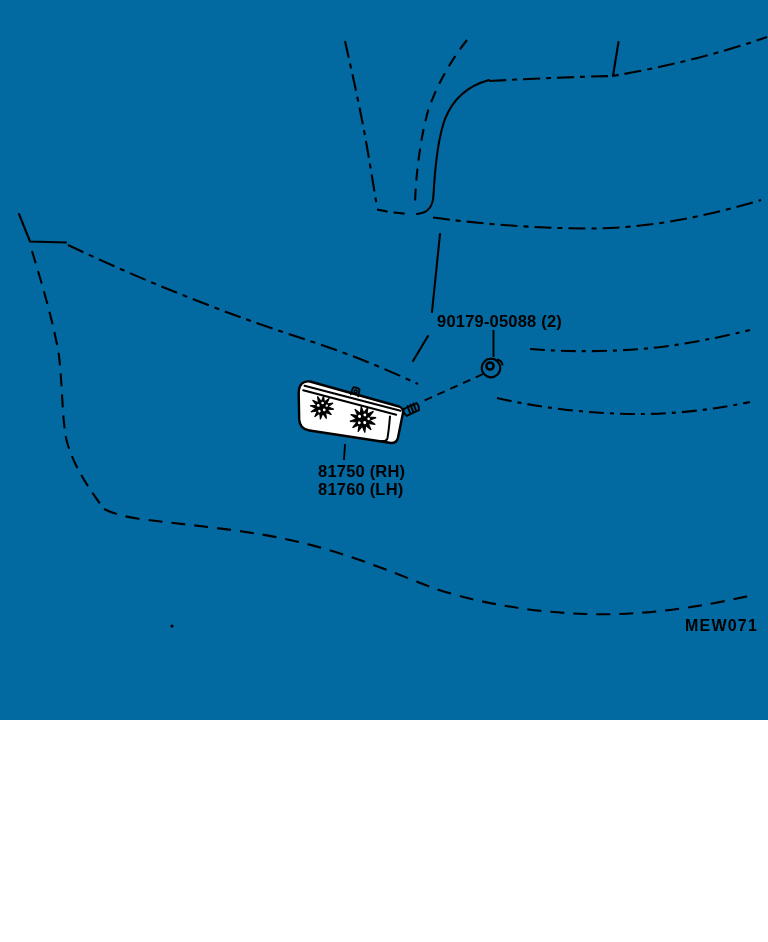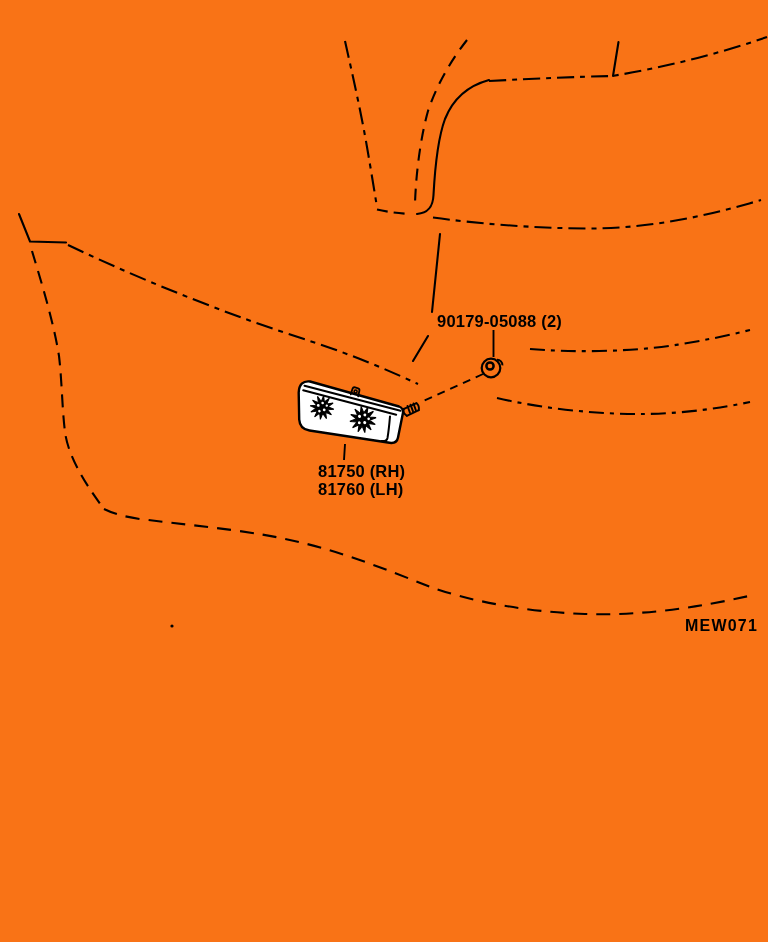--- a/index.html
+++ b/index.html
@@ -1,19 +1,19 @@
 <!DOCTYPE html>
 <html><head>
 <meta charset="utf-8">
 <style>
   html,body{margin:0;padding:0;background:#ffffff;}
   .stage{
     position:relative;
-    width:768px;height:942px;
-    background:#f97316;
+    width:768px;height:720px;
+    background:#0369a1;
     overflow:hidden;
     font-family:"Liberation Sans", sans-serif;
   }
   svg{display:block;}
   .pn-text{
     font-family:"Liberation Sans", sans-serif;
     font-weight:700;
     font-size:16.5px;
     fill:#000;
     letter-spacing:0.2px;

